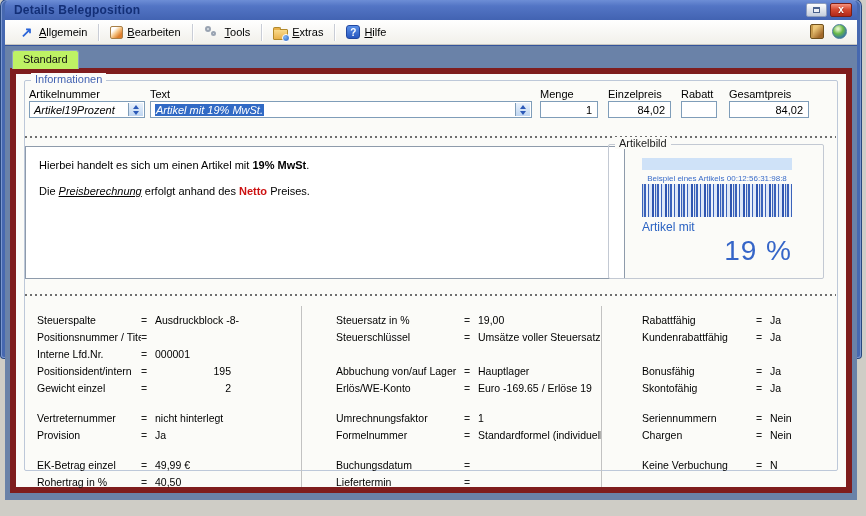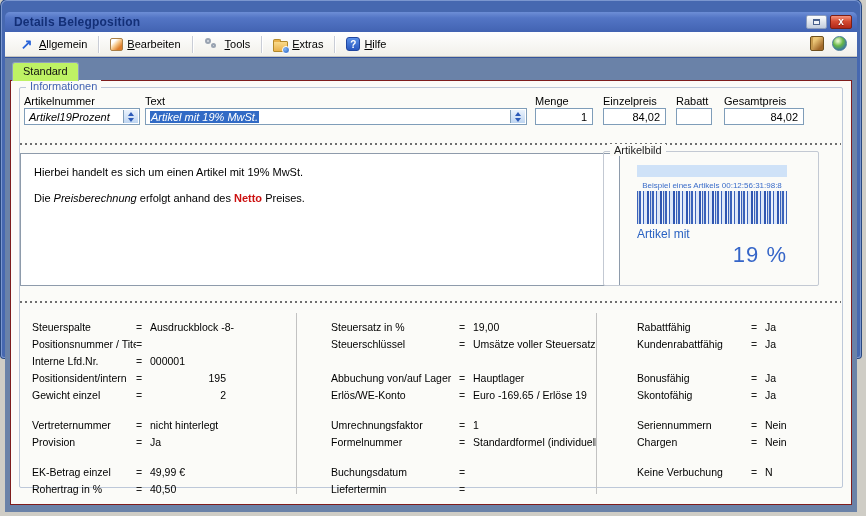--- a/index.html
+++ b/index.html
@@ -2,21 +2,21 @@
 <html><head>
 <meta charset="utf-8">
 <style>
   html,body{margin:0;padding:0;width:866px;height:516px;background:#cfcdc6;overflow:hidden;
     font-family:"Liberation Sans",sans-serif;font-size:11px;color:#000;}
   *{box-sizing:border-box;}
   u{text-decoration:underline;}
 
   
   .window{position:absolute;left:1px;top:0;width:860px;height:358px;
-    background:#4668b0;border-radius:6px 6px 3px 3px;padding:12px 4px 8px 4px;
+    background:#4668b0;border-radius:6px 6px 3px 3px;padding:0 4px 8px 4px;
     box-shadow:0 0 0 1px #27477f, inset 0 0 0 1px #7b97cf;}
   .titlebar{height:20px;display:flex;align-items:center;padding:0 4px 0 9px;
     background:linear-gradient(#6d8ed6 0%,#5375c5 30%,#4263b2 100%);border-radius:5px 5px 0 0;position:relative;}
   .title-text{color:#132f77;font-weight:bold;font-size:12px;letter-spacing:.2px;}
   .winbtns{position:absolute;right:5px;top:3px;display:flex;gap:3px;}
   .btn-restore{width:21px;height:14px;border:1px solid #8d9dbd;border-radius:2px;
     background:linear-gradient(#fdfdfd,#c3cddd);display:flex;align-items:center;justify-content:center;}
   .btn-restore i{width:7px;height:6px;border:1px solid #48608c;border-top-width:2px;background:#eef1f7;}
   .btn-close{width:22px;height:14px;border:1px solid #7b1f16;border-radius:2px;
     background:linear-gradient(#f5937f,#d54b31 45%,#b12819);color:#fff;font-weight:bold;font-size:10px;
@@ -49,21 +49,21 @@
   .ri-package{width:14px;height:15px;border:1px solid #6f501d;border-radius:2px;
     background:linear-gradient(135deg,#ecc678 30%,#a2692a 80%);box-shadow:inset 2px 0 0 #c79a4e;}
   .ri-globe{width:15px;height:15px;border-radius:50%;border:1px solid #47799a;
     background:radial-gradient(circle at 38% 30%,#dff3c4 8%,#66b747 42%,#2a64ba 88%);}
 
   
   .winbody{position:relative;height:455px;background:#6a82a8;border-top:1px solid #35549a;}
   .tab{position:absolute;left:7px;top:4px;height:19px;z-index:3;padding:2px 10px 0 10px;
     background:#bef264;border:1px solid #8fa0bf;border-bottom:none;border-radius:3px 3px 0 0;color:#111;}
   .panel{position:absolute;left:5px;right:5px;top:22px;bottom:7px;background:#fbfbf8;
-    border:1px solid #7f1d1d;z-index:2;}
+    border:6px solid #7f1d1d;z-index:2;}
 
   
   .groupbox{position:absolute;left:8px;right:8px;top:6px;bottom:16px;border:1px solid #bdc8d9;border-radius:2px;}
   .gb-title{position:absolute;top:-8px;left:6px;background:#fbfbf8;padding:0 4px;color:#4363b2;}
 
   
   .flabel{position:absolute;top:14px;color:#000;}
   .input{position:absolute;top:27px;height:17px;background:#fff;border:1px solid #7f9db9;
     padding:1px 4px 0 4px;line-height:14px;white-space:nowrap;overflow:hidden;}
   .input.right{text-align:right;padding-right:5px;}
@@ -86,21 +86,21 @@
   
   .abild{position:absolute;left:592px;top:70px;width:216px;height:135px;border:1px solid #c3c9d3;border-radius:2px;}
   .abild .gb-title{color:#1c1c1c;}
   .abild-inner{position:absolute;left:33px;top:13px;width:150px;}
   .astrip{height:12px;background:#cfe2f8;margin-bottom:4px;}
   .acaption{color:#3a6cc9;font-size:8px;white-space:nowrap;text-align:center;margin-bottom:1px;}
   .barcode{height:33px;background:
     repeating-linear-gradient(90deg,#3a62ba 0 1px,rgba(110,145,205,.35) 1px 2px,#3a62ba 2px 4px,
       #eaf0fa 4px 6px,#3a62ba 6px 7px,#dde7f7 7px 10px,#2f56b0 10px 12px,#f0f4fc 12px 13px);}
   .aline1{color:#2a62c2;font-size:12px;margin-top:3px;}
-  .aline2{color:#3565c8;font-size:22px;text-align:right;margin-top:1px;letter-spacing:1px;}
+  .aline2{color:#3565c8;font-size:28px;text-align:right;margin-top:1px;letter-spacing:1px;}
 
   
   .details{position:absolute;left:11px;right:12px;top:232px;height:181px;display:flex;font-size:10.5px;}
   .dcol{padding-top:5px;}
   .dcol1{width:275px;padding-left:10px;border-right:1px solid #c2c2c2;--lw:104px;}
   .dcol2{width:300px;padding-left:34px;border-right:1px solid #c2c2c2;--lw:128px;}
   .dcol3{flex:1;padding-left:40px;--lw:114px;}
   .drow{display:flex;height:17px;align-items:center;white-space:nowrap;}
   .dlabel{flex:0 0 var(--lw);overflow:hidden;}
   .deq{flex:0 0 14px;color:#222;}
@@ -201,22 +201,22 @@
       <div class="input right" style="left:665px;width:36px">
         <span></span>
       </div>
       <div class="input right" style="left:713px;width:80px">
         <span>84,02</span>
       </div>
 
       <div class="dots" style="top:62px"></div>
 
       <div class="descbox">
-        <p><span>Hierbei handelt es sich um einen Artikel mit </span><span style="font-weight: normal;">19% MwSt</span><span>.</span></p>
-        <p><span>Die </span><span style="font-style: italic;">Preisberechnung</span><span> erfolgt anhand des </span><span style="font-weight: bold; color: rgb(204, 17, 17);">Netto</span><span> Preises.</span></p>
+        <p><span>Hierbei handelt es sich um einen Artikel mit </span><span style="font-weight: bold;">19% MwSt</span><span>.</span></p>
+        <p><span>Die </span><span style="font-style: italic; text-decoration: underline;">Preisberechnung</span><span> erfolgt anhand des </span><span style="font-weight: bold; color: rgb(204, 17, 17);">Netto</span><span> Preises.</span></p>
       </div>
 
       <div class="abild">
         <span class="gb-title">Artikelbild</span>
         <div class="abild-inner">
           <div class="astrip"></div>
           <div class="acaption">Beispiel eines Artikels 00:12:56:31:98:8</div>
           <div class="barcode"></div>
           <div class="aline1">Artikel mit</div>
           <div class="aline2">19 %</div>

